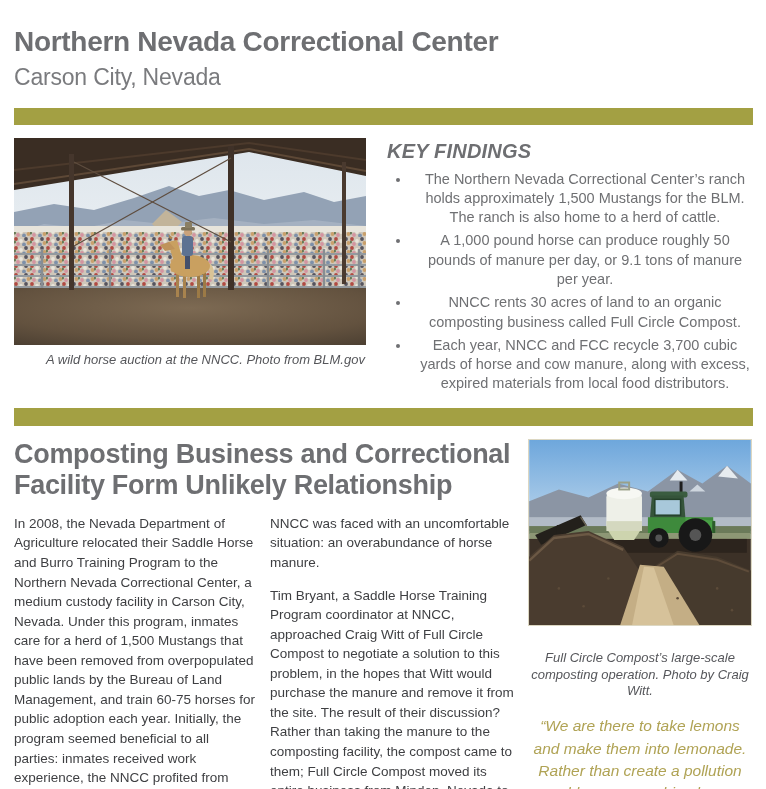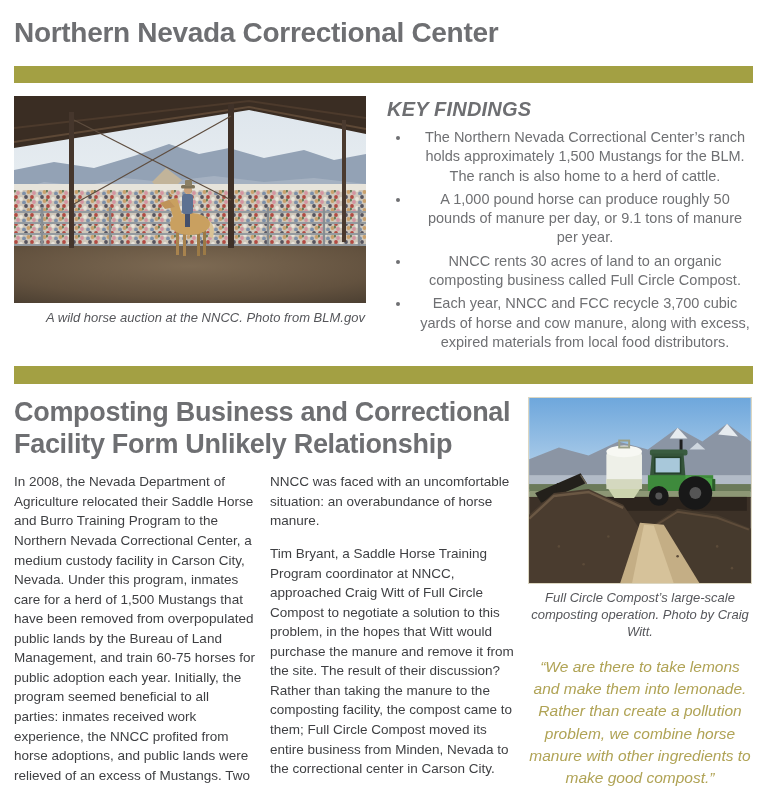--- a/index.html
+++ b/index.html
@@ -2,21 +2,21 @@
 <html><head>
 <meta charset="utf-8">
 <style>
   * { margin:0; padding:0; box-sizing:border-box; }
   html,body { background:#ffffff; }
   body {
     width:766px; height:789px; overflow:hidden;
     font-family:"Liberation Sans", sans-serif;
     color:#404144;
   }
-  .page { width:766px; height:696px; padding:15px 13px 0 14px; background:#fff; }
+  .page { width:766px; height:696px; padding:24px 13px 0 14px; background:#fff; }
 
   
   .doc-title {
     font-size:28px; font-weight:bold; color:#6e6f72;
     letter-spacing:-0.3px; line-height:1.25;
   }
   .doc-subtitle {
     font-size:23px; font-weight:normal; color:#7a7b7e;
     letter-spacing:-0.2px; margin-top:5px; line-height:1.2;
   }
@@ -55,33 +55,34 @@
     font-size:13.5px; color:#3e3f42; line-height:1.45;
     margin-bottom:13px; text-align:left;
   }
   .bottom-right { width:224px; flex:0 0 224px; margin-left:9px; }
   .photo-frame2 {
     width:224px; height:187px; overflow:hidden;
     border:1px solid #dcd7c2;
   }
   .photo2-caption {
     font-size:13px; font-style:italic; color:#55565a;
-    text-align:center; margin-top:6px; line-height:1.3;
+    text-align:center; margin-top:24px; line-height:1.3;
   }
   .pull-quote {
     margin-top:15px; font-size:15.5px; font-style:italic;
     color:#b0a355; text-align:center; line-height:1.44;
   }
 </style>
 </head>
 <body>
 
 <div class="page">
 
   <div class="doc-title">Northern Nevada Correctional Center</div>
+  <div class="doc-subtitle">Carson City, Nevada</div>
   <div class="olive-bar"></div>
 
   <div class="top-section">
     <div class="photo1-col">
       <div class="photo-frame1">
         <svg width="352" height="207" viewBox="0 0 352 207">
           <defs>
             <linearGradient id="sky1" x1="0" y1="0" x2="0" y2="1">
               <stop offset="0" stop-color="#dde5ec"></stop>
               <stop offset="1" stop-color="#eef2f4"></stop>

